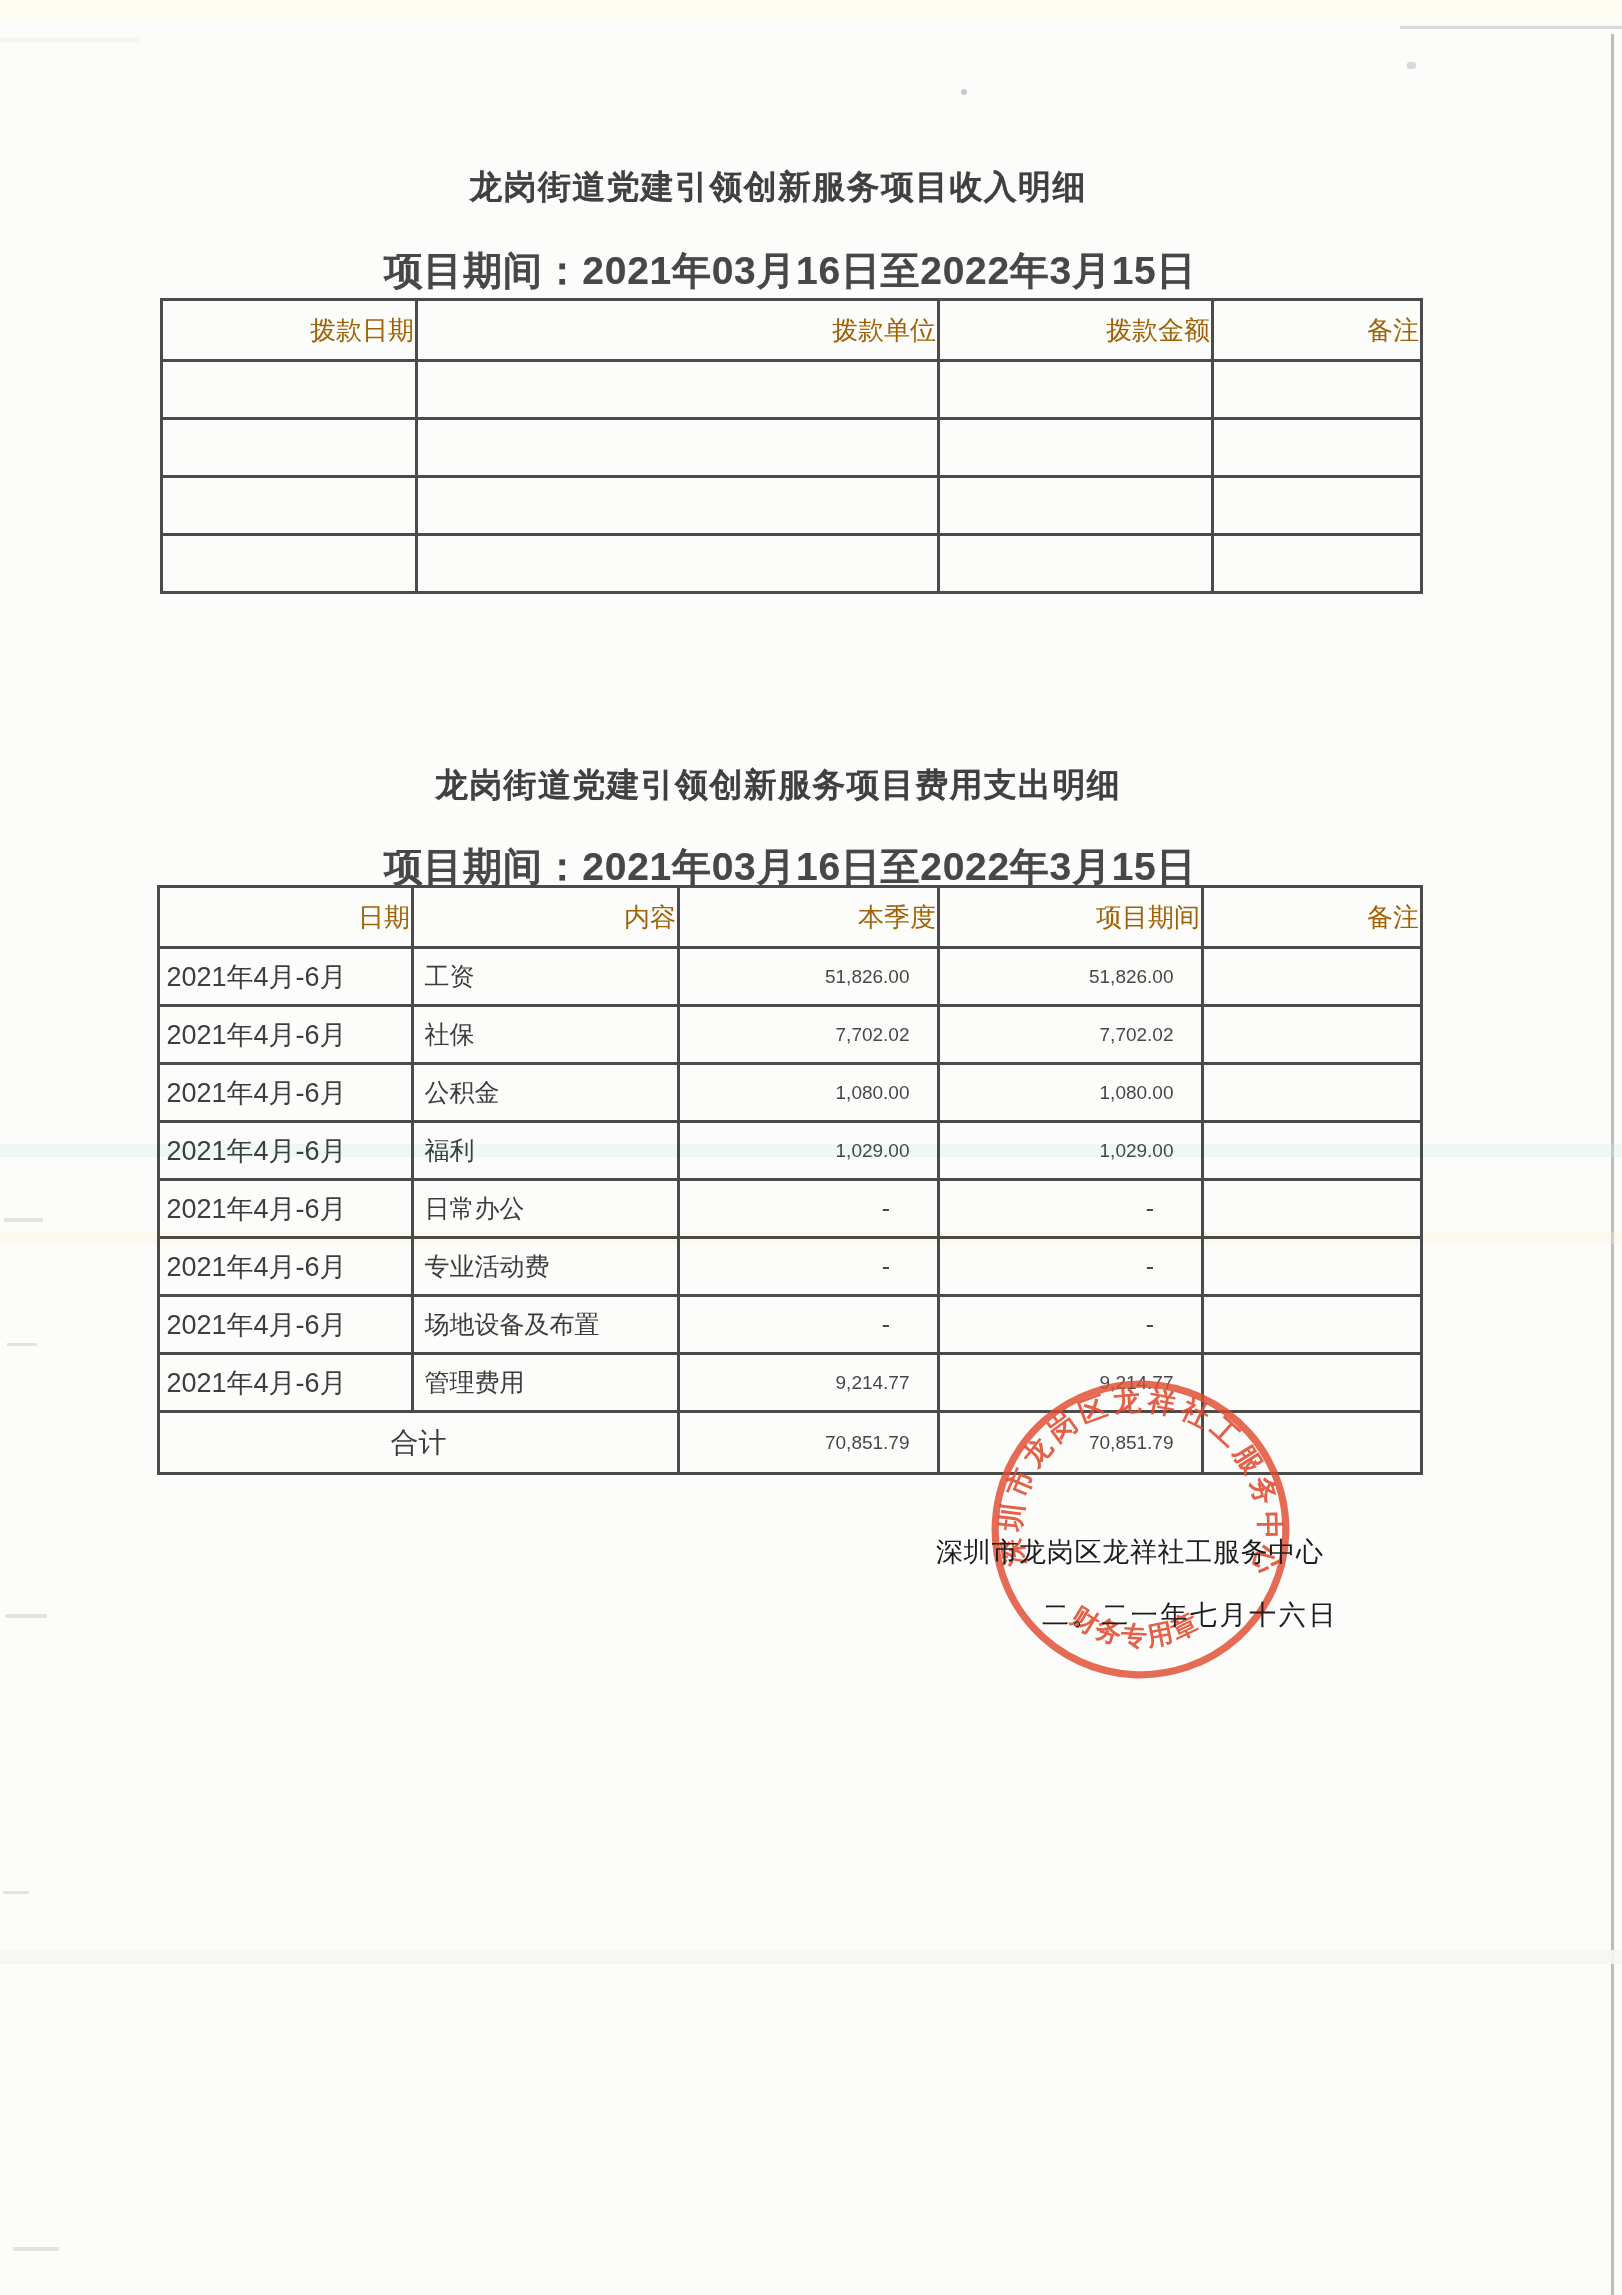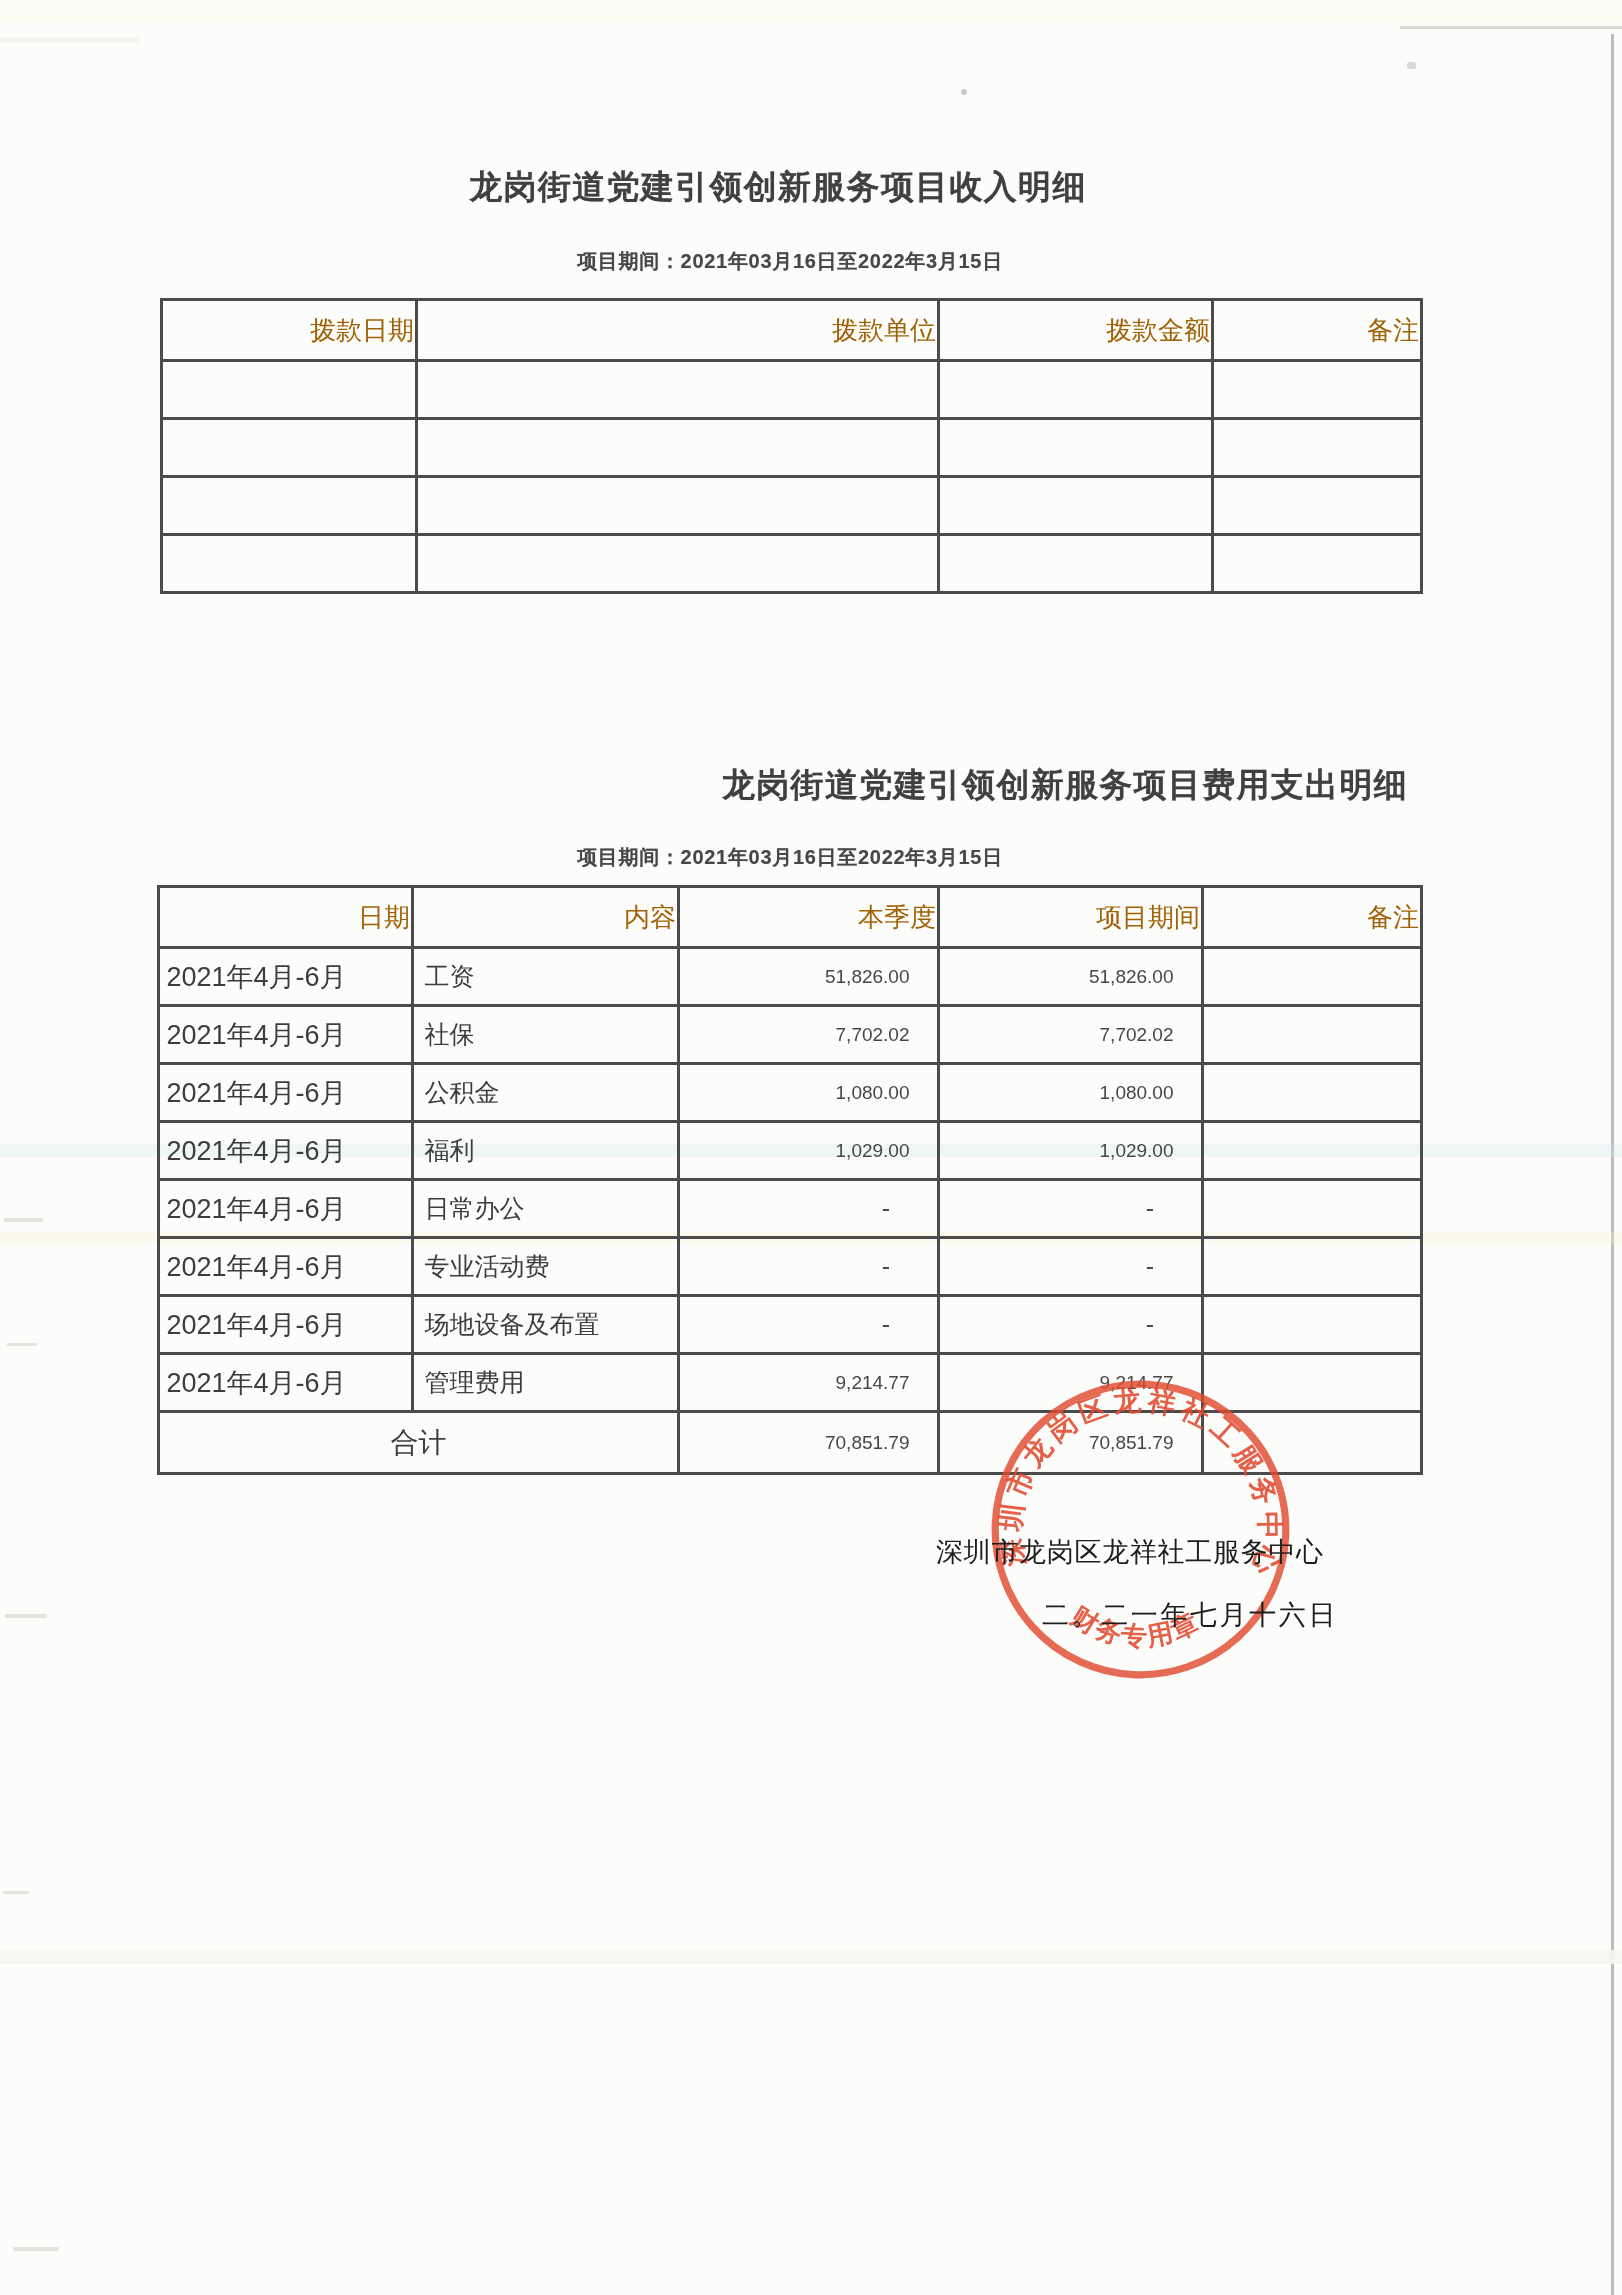--- a/index.html
+++ b/index.html
@@ -32,27 +32,27 @@
 
   
   .doc-title{
     position:absolute;left:148px;width:1260px;
     text-align:center;font-size:33px;font-weight:600;
     letter-spacing:1.3px;color:#404040;line-height:1.1;z-index:1;
     text-shadow:0 0 0.7px rgba(70,70,70,.45);
   }
   .doc-subtitle{
     position:absolute;left:160px;width:1260px;
-    text-align:center;font-size:20px;font-weight:600;
+    text-align:center;font-size:39px;font-weight:600;
     letter-spacing:0.7px;color:#474747;line-height:1.1;z-index:1;
     text-shadow:0 0 0.7px rgba(70,70,70,.4);
   }
   .t1-title{top:169px;}
   .t1-period{top:250px;}
-  .t2-title{top:767px;text-align:right;}
+  .t2-title{top:767px;}
   .t2-period{top:846px;}
 
   
   table{position:absolute;border-collapse:collapse;table-layout:fixed;z-index:1;background:transparent;}
   td,th{border:3.3px solid #4b4b4b;overflow:hidden;white-space:nowrap;}
   th{font-size:26px;font-weight:400;color:#a16207;text-align:right;}
   td{font-size:27.5px;color:#3d3d3d;}
   .income-table{left:160px;top:298px;width:1260px;}
   .expense-table{left:157px;top:885px;width:1263px;}
   tr.hdr{height:61px;}

